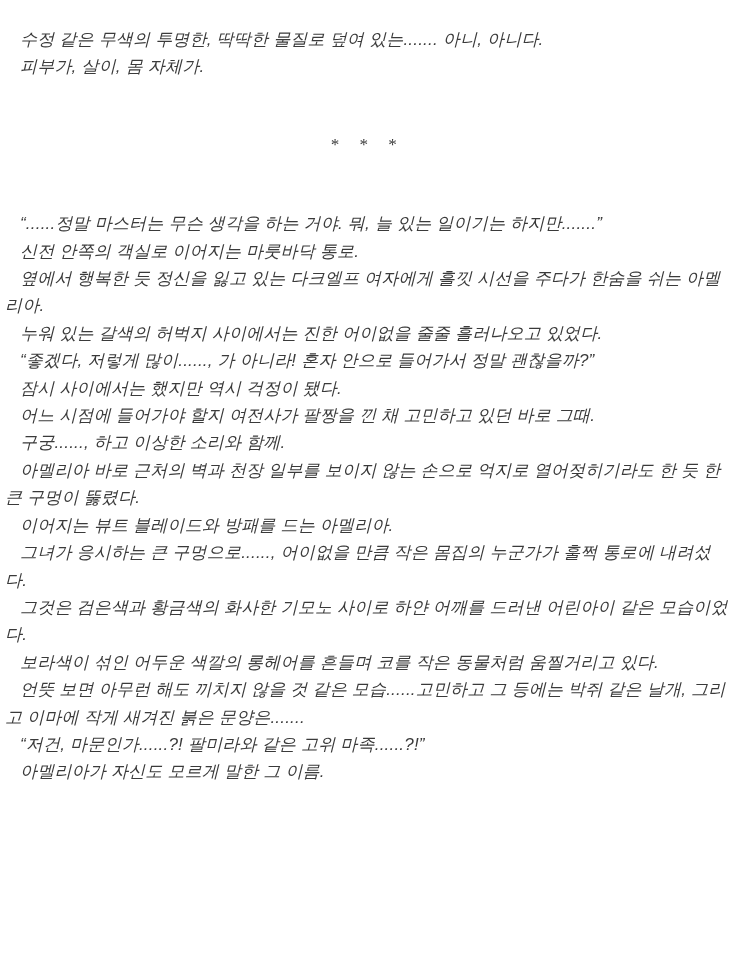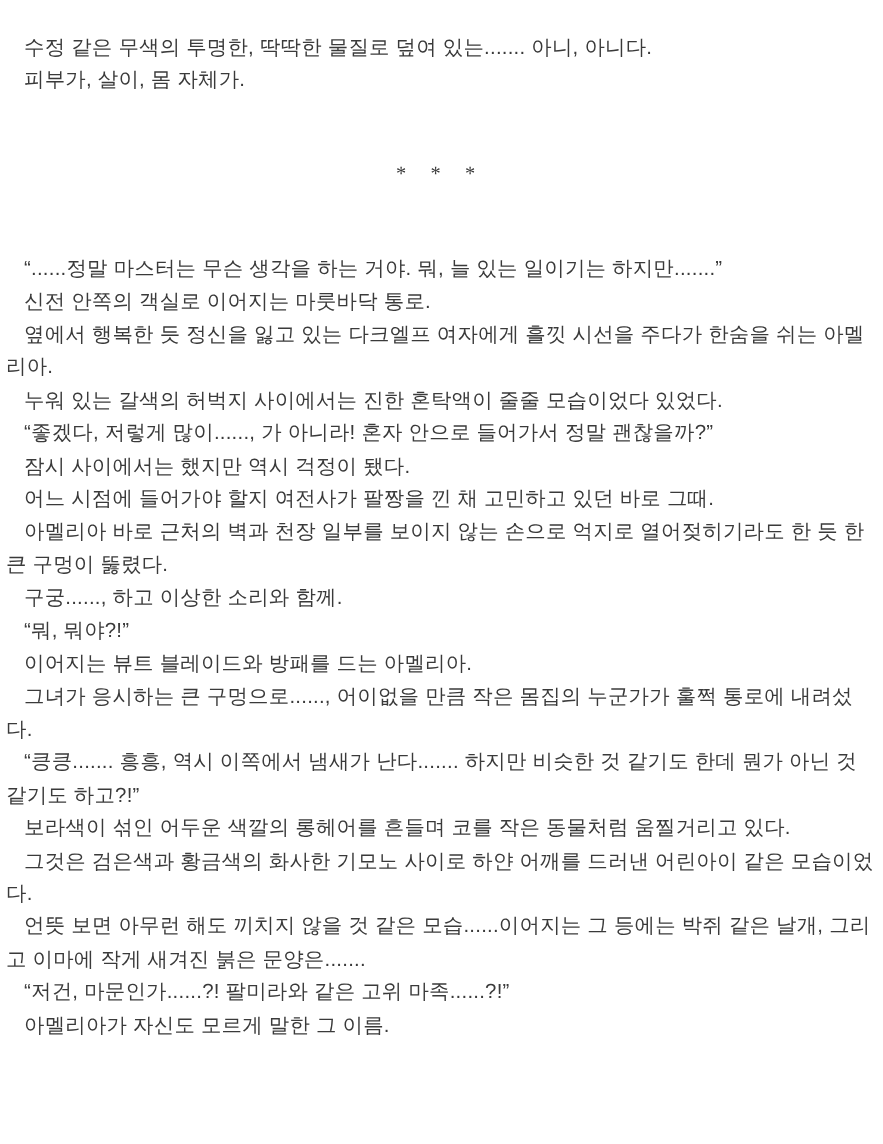--- a/index.html
+++ b/index.html
@@ -17,20 +17,21 @@
   main.page {
     box-sizing: border-box;
     width: 736px;
     height: 944px;
     padding: 26px 7px 0 5px;
     color: #3a3a3a;
     font-size: 17px;
     line-height: 27.4px;
     word-break: break-all;
     overflow-wrap: break-word;
+    font-style: italic;
   }
   p.para {
     margin: 0;
     padding: 0;
     text-indent: 15px;
     letter-spacing: 0.2px;
   }
   p.divider {
     margin: 50px 0 52px 0;
     padding: 0;
@@ -46,28 +47,26 @@
 
 <main class="page">
   <p class="para">수정 같은 무색의 투명한, 딱딱한 물질로 덮여 있는....... 아니, 아니다.</p>
   <p class="para">피부가, 살이, 몸 자체가.</p>
 
   <p class="divider">* * *</p>
 
   <p class="para">“......정말 마스터는 무슨 생각을 하는 거야. 뭐, 늘 있는 일이기는 하지만.......”</p>
   <p class="para">신전 안쪽의 객실로 이어지는 마룻바닥 통로.</p>
   <p class="para">옆에서 행복한 듯 정신을 잃고 있는 다크엘프 여자에게 흘낏 시선을 주다가 한숨을 쉬는 아멜리아.</p>
-  <p class="para">누워 있는 갈색의 허벅지 사이에서는 진한 혼탁액이 줄줄 모습이었다 있었다.</p>
+  <p class="para">누워 있는 갈색의 허벅지 사이에서는 진한 어이없을 줄줄 흘러나오고 있었다.</p>
   <p class="para">“좋겠다, 저렇게 많이......, 가 아니라! 혼자 안으로 들어가서 정말 괜찮을까?”</p>
   <p class="para">잠시 사이에서는 했지만 역시 걱정이 됐다.</p>
   <p class="para">어느 시점에 들어가야 할지 여전사가 팔짱을 낀 채 고민하고 있던 바로 그때.</p>
+  <p class="para">구궁......, 하고 이상한 소리와 함께.</p>
   <p class="para">아멜리아 바로 근처의 벽과 천장 일부를 보이지 않는 손으로 억지로 열어젖히기라도 한 듯 한 큰 구멍이 뚫렸다.</p>
-  <p class="para">구궁......, 하고 이상한 소리와 함께.</p>
-  <p class="para">“뭐, 뭐야?!”</p>
   <p class="para">이어지는 뷰트 블레이드와 방패를 드는 아멜리아.</p>
   <p class="para">그녀가 응시하는 큰 구멍으로......, 어이없을 만큼 작은 몸집의 누군가가 훌쩍 통로에 내려섰다.</p>
-  <p class="para">“킁킁....... 흥흥, 역시 이쪽에서 냄새가 난다....... 하지만 비슷한 것 같기도 한데 뭔가 아닌 것 같기도 하고?!”</p>
+  <p class="para">그것은 검은색과 황금색의 화사한 기모노 사이로 하얀 어깨를 드러낸 어린아이 같은 모습이었다.</p>
   <p class="para">보라색이 섞인 어두운 색깔의 롱헤어를 흔들며 코를 작은 동물처럼 움찔거리고 있다.</p>
-  <p class="para">그것은 검은색과 황금색의 화사한 기모노 사이로 하얀 어깨를 드러낸 어린아이 같은 모습이었다.</p>
-  <p class="para">언뜻 보면 아무런 해도 끼치지 않을 것 같은 모습......이어지는 그 등에는 박쥐 같은 날개, 그리고 이마에 작게 새겨진 붉은 문양은.......</p>
+  <p class="para">언뜻 보면 아무런 해도 끼치지 않을 것 같은 모습......고민하고 그 등에는 박쥐 같은 날개, 그리고 이마에 작게 새겨진 붉은 문양은.......</p>
   <p class="para">“저건, 마문인가......?! 팔미라와 같은 고위 마족......?!”</p>
   <p class="para">아멜리아가 자신도 모르게 말한 그 이름.</p>
 </main>
 
 </body></html>

